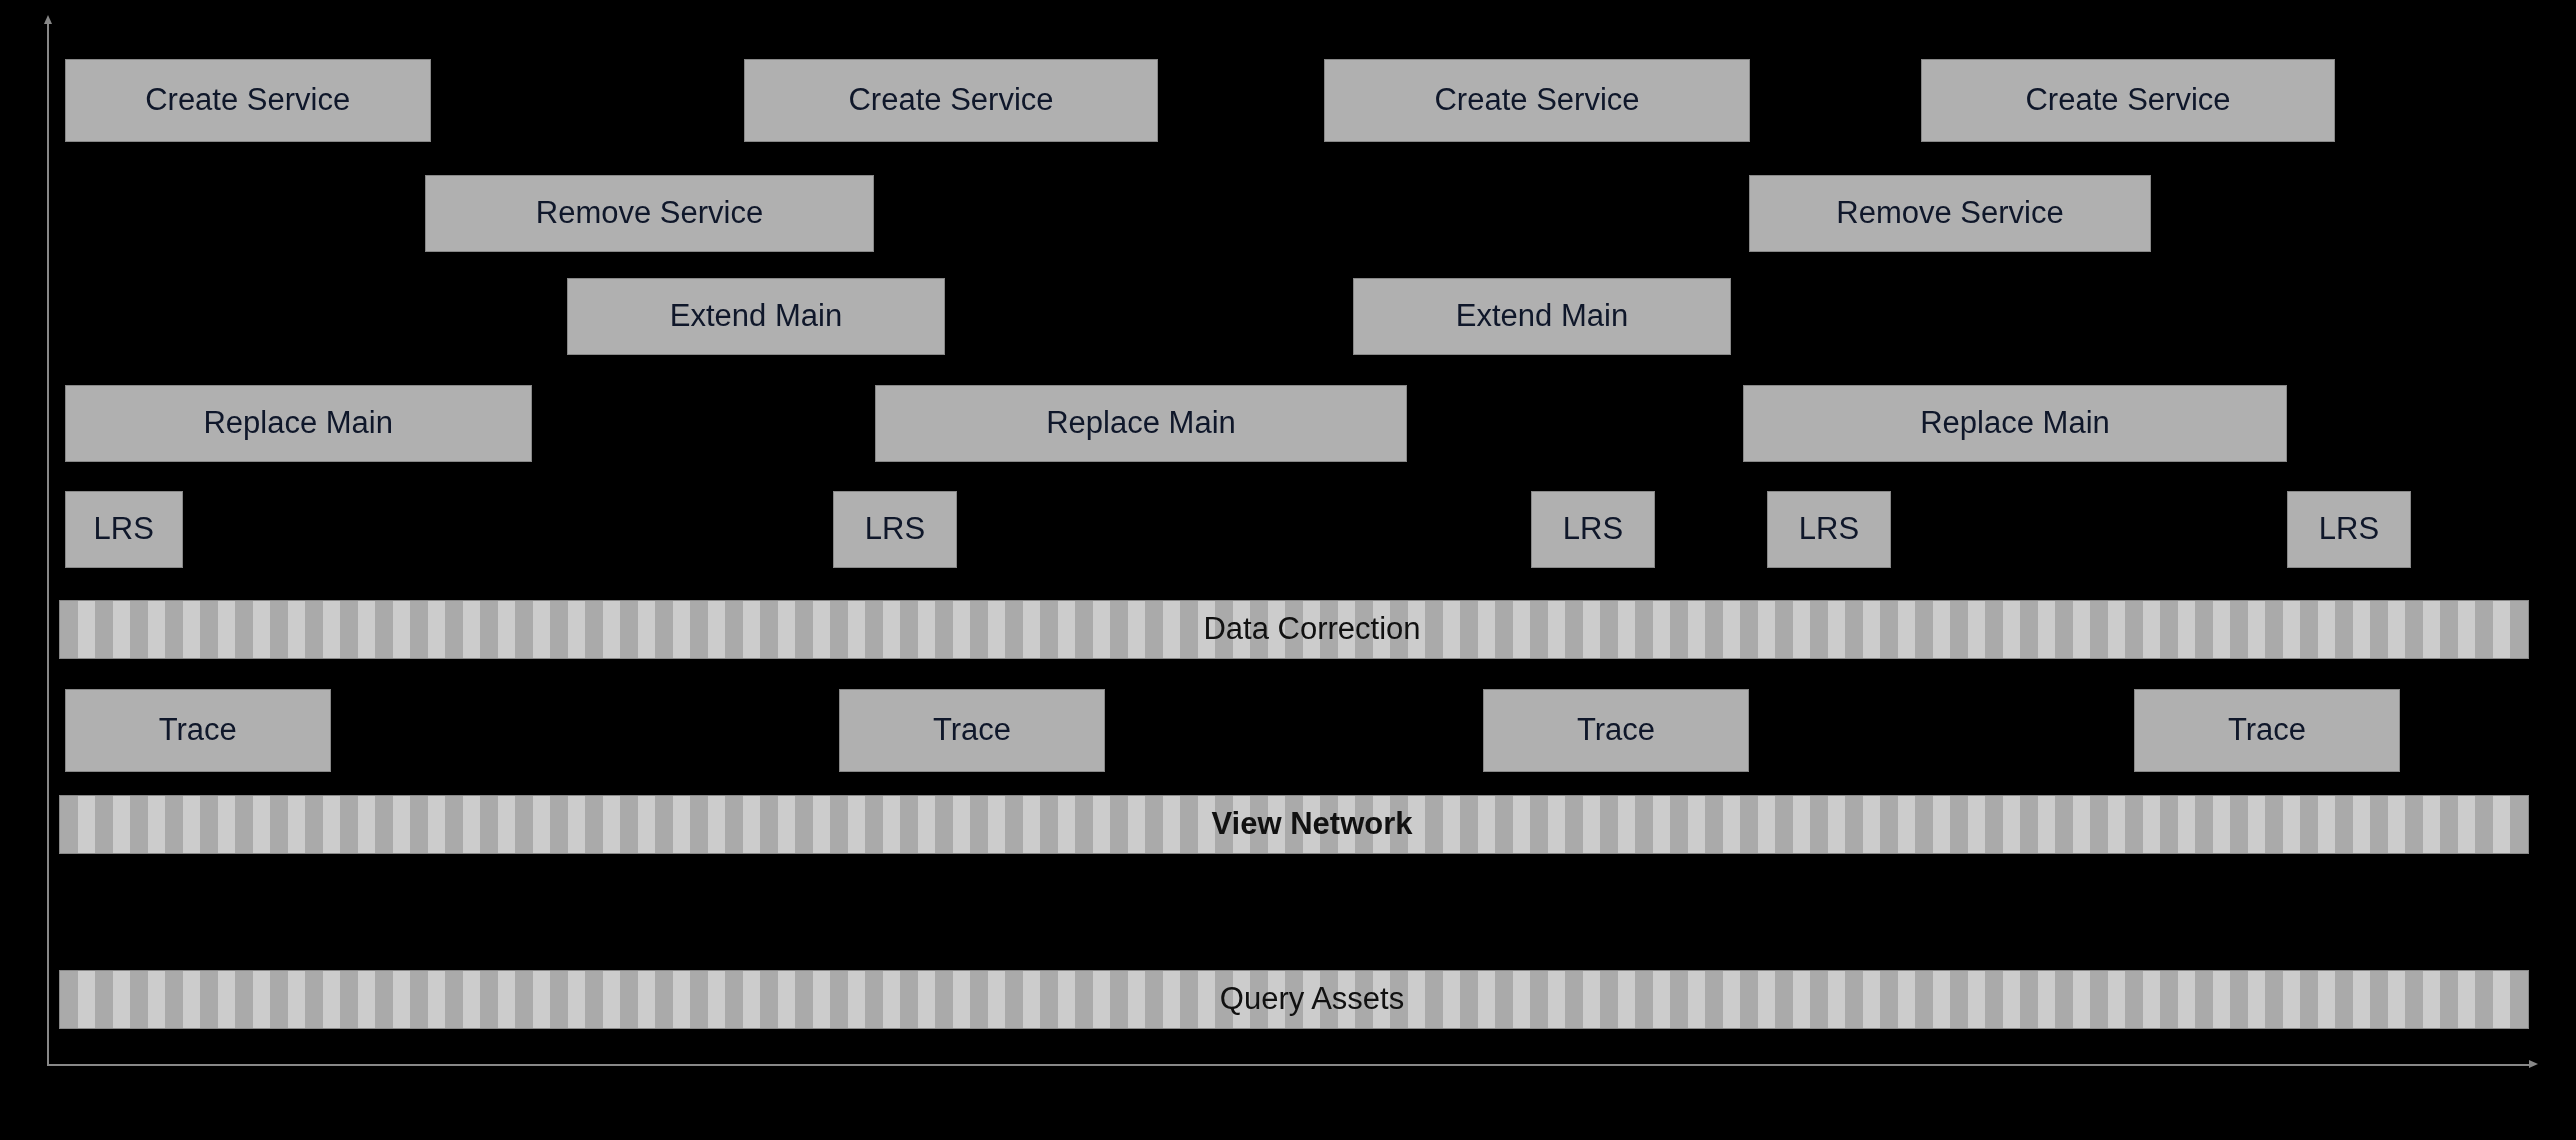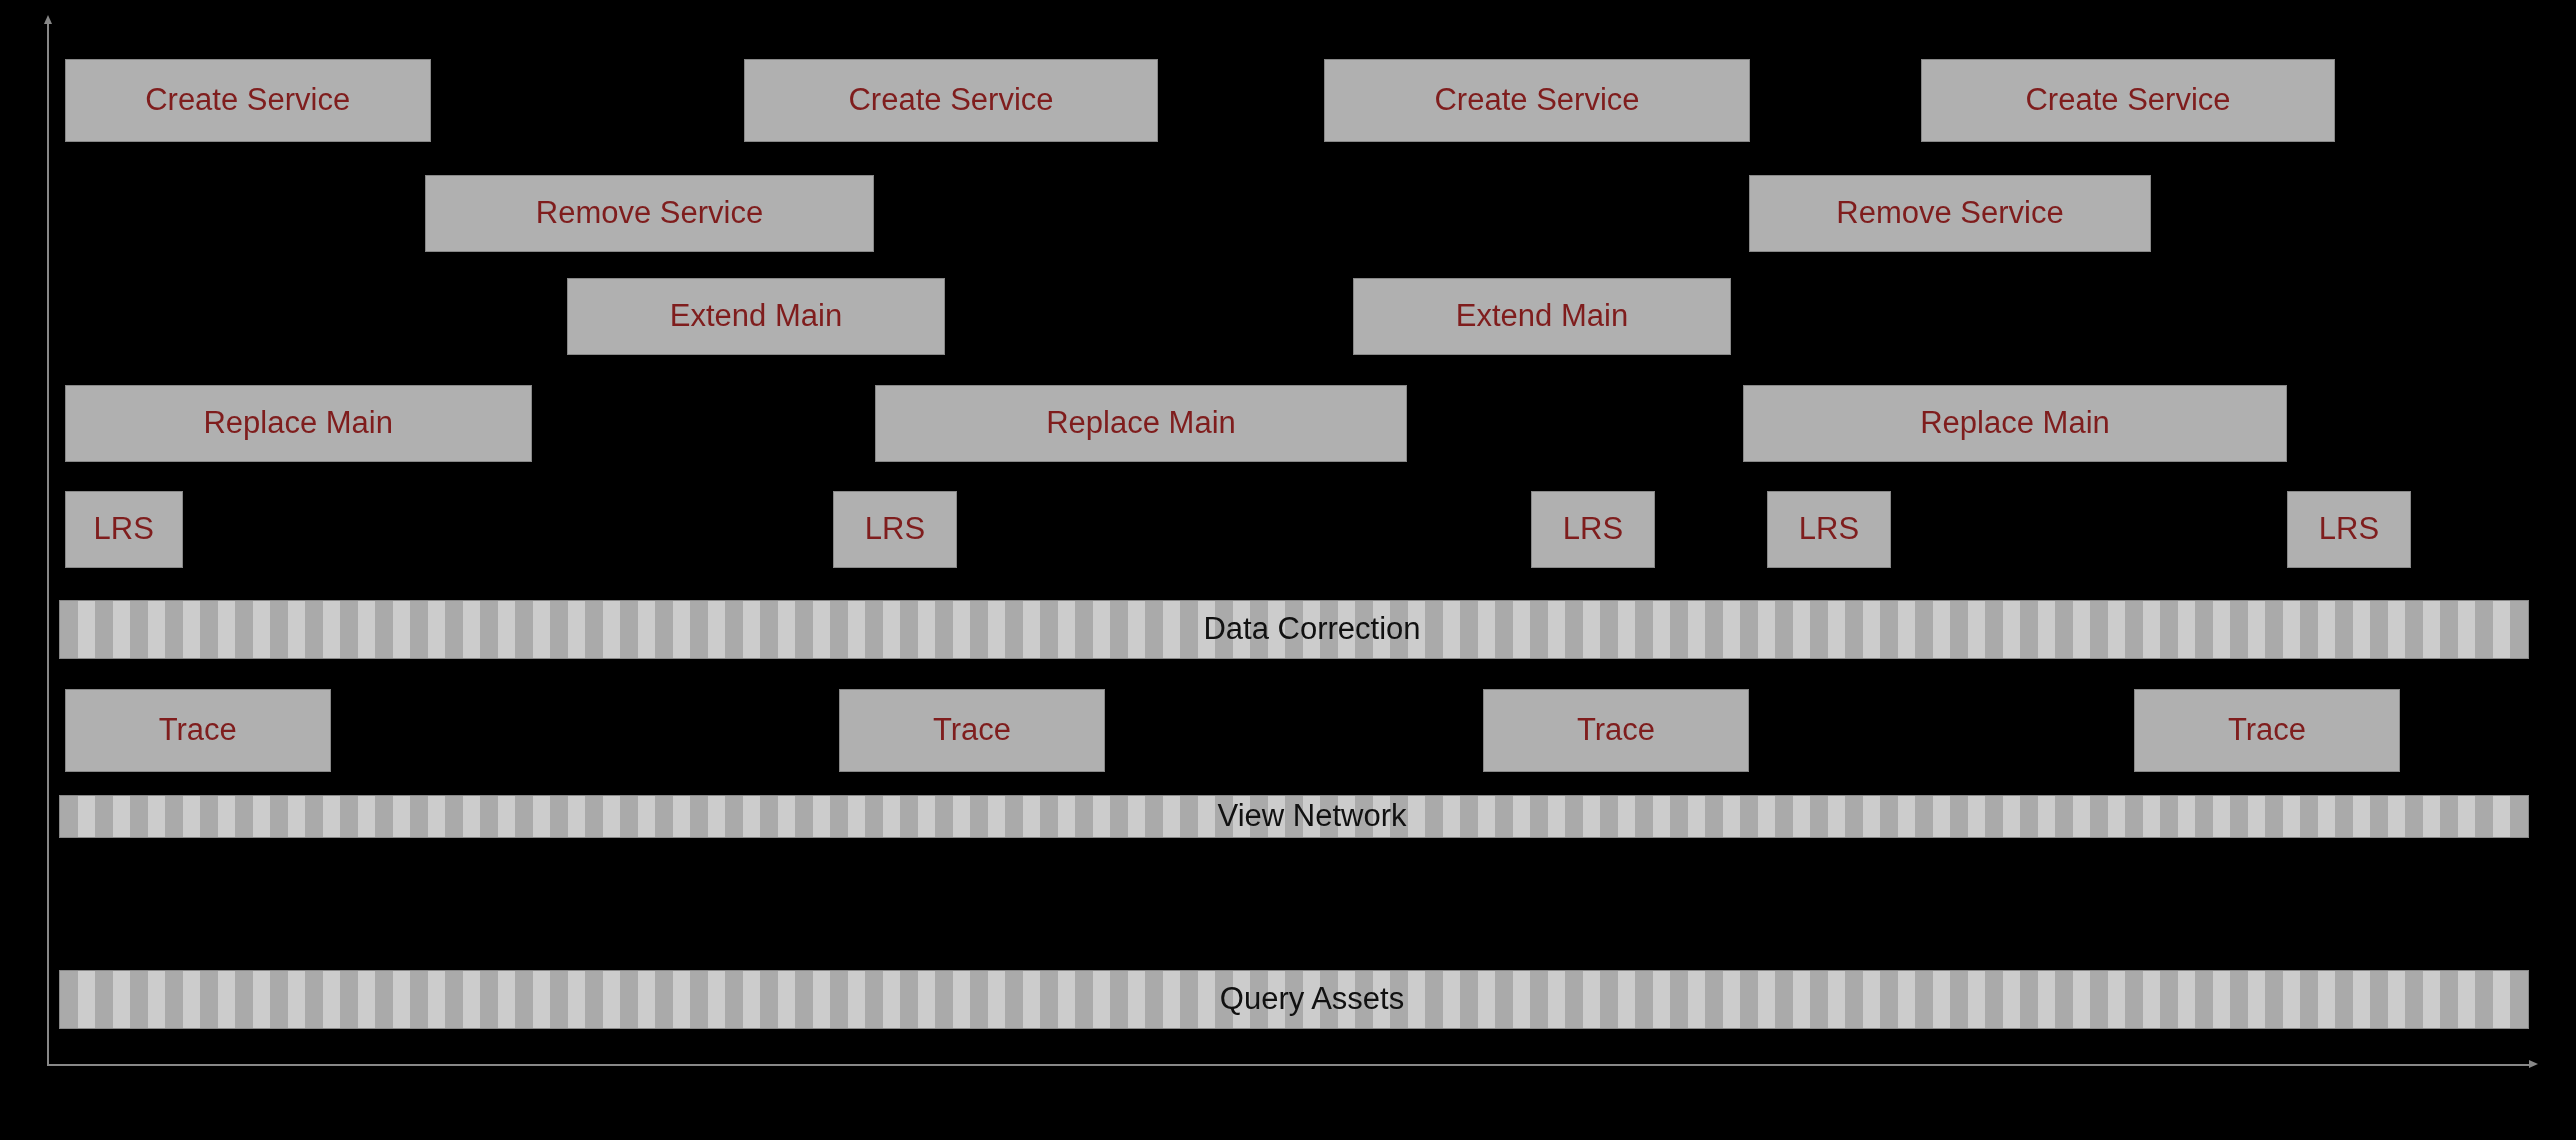--- a/index.html
+++ b/index.html
@@ -63,21 +63,21 @@
     
     .block {
       position: absolute;
       background: #b0b0b0;
       border: 1.2px solid #888;
       display: flex;
       align-items: center;
       justify-content: center;
       font-size: 28px;
       font-weight: normal;
-      color: #7f1d1d;
+      color: #0f172a;
     }
 
     
     .block-striped {
       position: absolute;
       left: 11.8px;
       right: 11.8px;
       background: repeating-linear-gradient(
         to right,
         #aaa 0px,
@@ -131,21 +131,21 @@
 
   <div class="block-striped" style="top:576px; height:59px; font-size:31px; left:11.8px; right:11.8px; position:absolute;">
     <span>Data Correction</span>
   </div>
 
   <div class="block" style="left:17.7px; top:665px; width:266px; height:83px; font-size:31px;">Trace</div>
   <div class="block" style="left:792px; top:665px; width:266px; height:83px; font-size:31px;">Trace</div>
   <div class="block" style="left:1436px; top:665px; width:266px; height:83px; font-size:31px;">Trace</div>
   <div class="block" style="left:2087px; top:665px; width:266px; height:83px; font-size:31px;">Trace</div>
 
-  <div class="block-striped" style="top:771px; height:43px; font-size:31px; left:11.8px; right:11.8px; position:absolute;">
+  <div class="block-striped" style="top:771px; height:59px; font-size:31px; left:11.8px; right:11.8px; position:absolute;font-weight:bold;">
     <span>View Network</span>
   </div>
 
 
   <div class="block-striped" style="top:946px; height:59px; font-size:31px; left:11.8px; right:11.8px; position:absolute;">
     <span>Query Assets</span>
   </div>
 
 </div>
 

